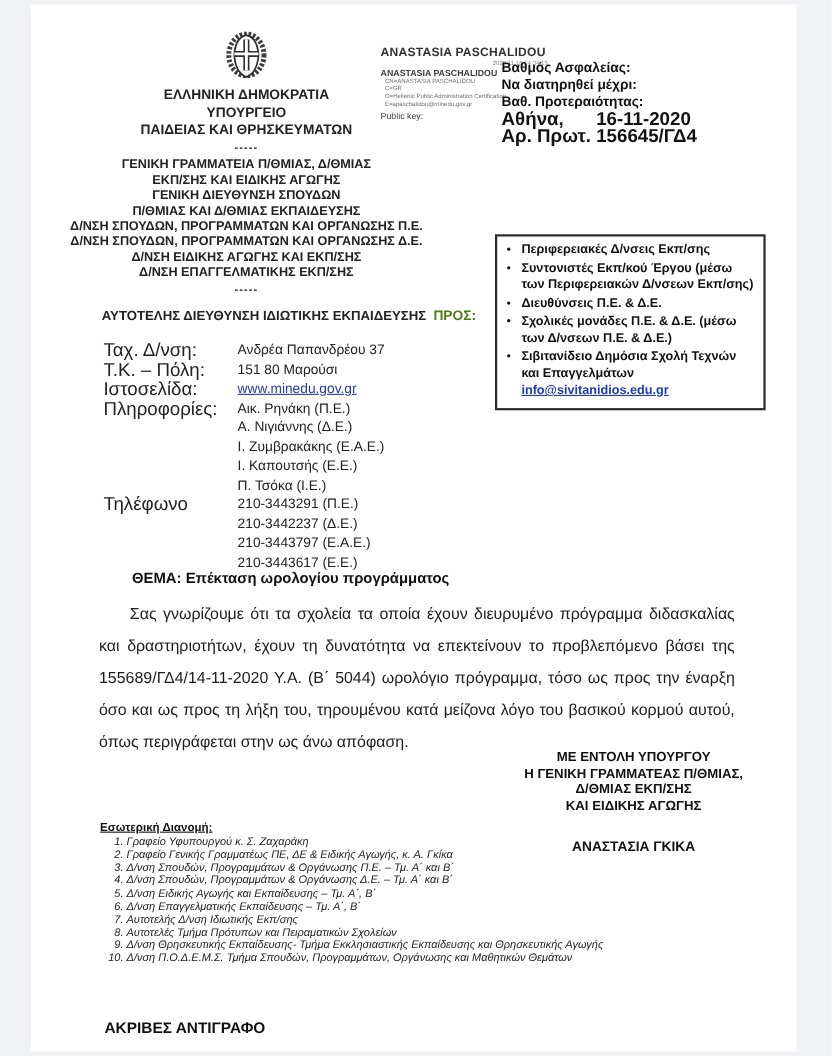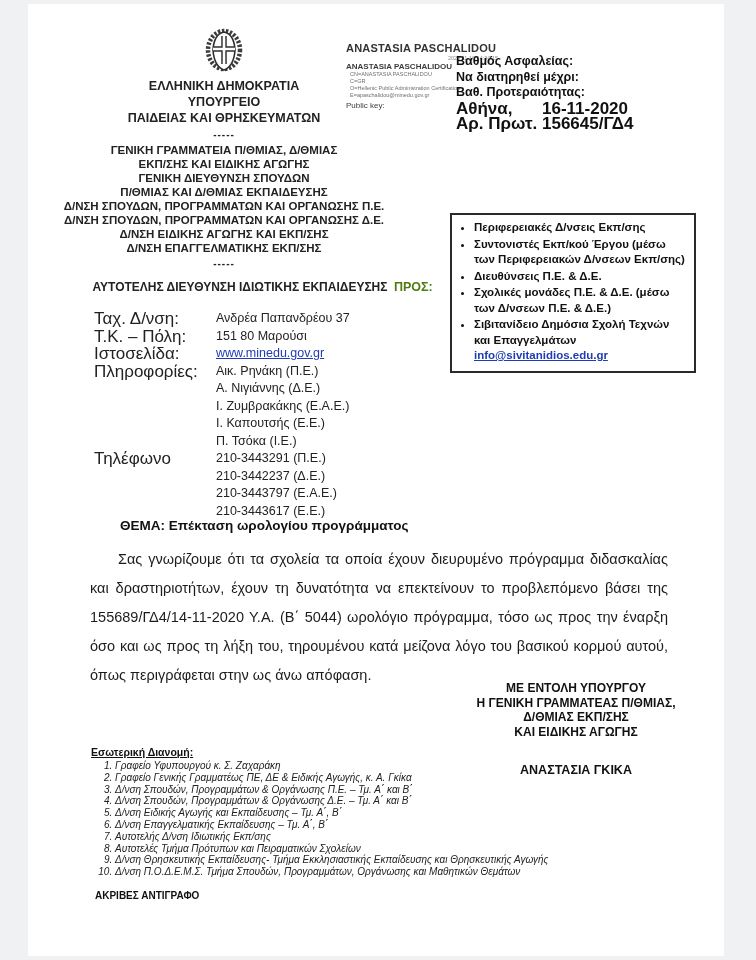--- a/index.html
+++ b/index.html
@@ -58,21 +58,21 @@
   }
   
   .closing{position:absolute;left:402px;top:677px;width:292px;text-align:center;}
   .closing-line{font-weight:bold;font-size:12px;line-height:14.5px;color:#111;}
   .closing-name{position:absolute;left:402px;top:759px;width:292px;text-align:center;font-weight:bold;font-size:12.5px;color:#111;}
   
   .distribution{position:absolute;left:63px;top:742px;width:600px;}
   .dist-heading{font-weight:bold;font-size:10.5px;text-decoration:underline;color:#111;margin-bottom:2px;}
   .dist-list{margin:0;padding-left:24px;}
   .dist-list li{font-size:10px;line-height:11.8px;color:#222;font-style:italic;}
-  .exact-copy{position:absolute;left:67px;top:886px;font-weight:bold;font-size:10px;color:#111;}
+  .exact-copy{position:absolute;left:67px;top:922px;font-weight:bold;font-size:14px;color:#111;}
 </style>
 </head>
 <body>
 
 <div class="page">
 
   <div class="org-block">
     <svg class="emblem" width="50" height="46" viewBox="0 0 50 46">
       <ellipse cx="25" cy="22" rx="16" ry="19" fill="none" stroke="#3d3d3d" stroke-width="4.5" stroke-dasharray="2.4 1.6"></ellipse>
       <path d="M25 4 q10 2 11 18 q-1 16 -11 20 q-10 -4 -11 -20 q1 -16 11 -18 Z" fill="#ffffff" stroke="#2f2f2f" stroke-width="1.6"></path>

